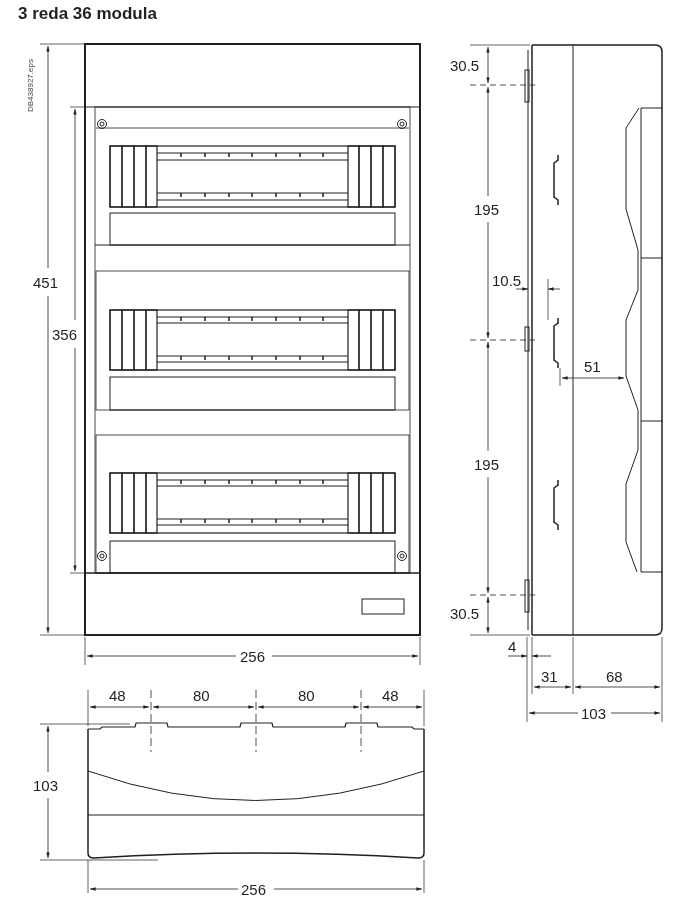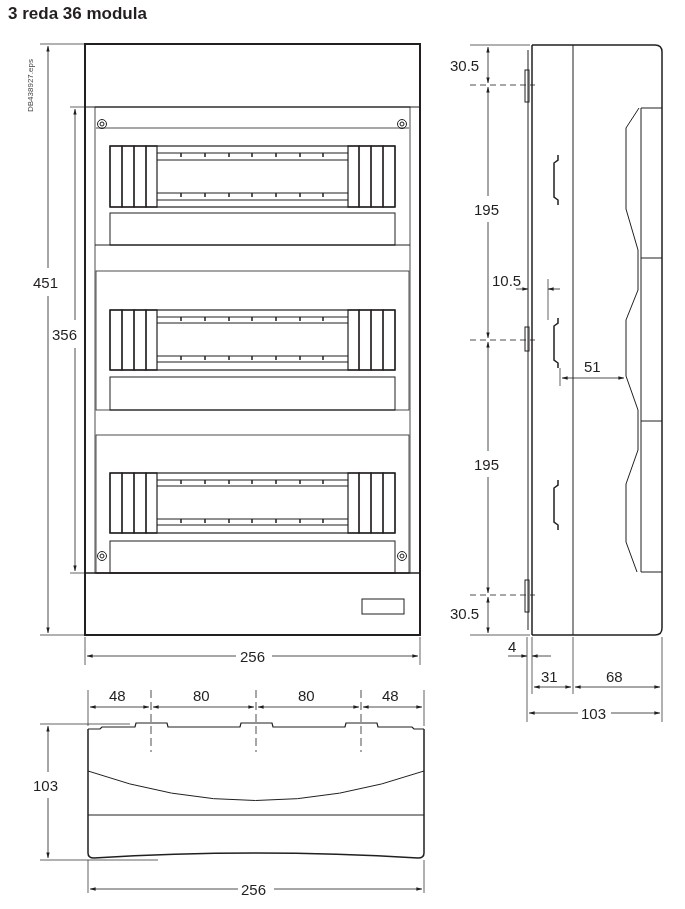--- a/index.html
+++ b/index.html
@@ -1,17 +1,17 @@
 <!DOCTYPE html>
 <html><head>
 <meta charset="utf-8">
 <style>
   html, body { margin:0; padding:0; background:#ffffff; }
   body { width:685px; height:909px; position:relative; overflow:hidden; font-family:"Liberation Sans", sans-serif; }
-  .title { position:absolute; left:8px; top:4px; font-size:17px; font-weight:bold; color:#231f20; }
+  .title { position:absolute; left:18px; top:4px; font-size:17px; font-weight:bold; color:#231f20; }
   .fileref { position:absolute; left:26px; top:112px; font-size:8px; color:#444; transform:rotate(-90deg); transform-origin:0 0; white-space:nowrap; }
   svg { position:absolute; left:0; top:0; }
   .dim { font-family:"Liberation Sans", sans-serif; font-size:15px; fill:#231f20; }
   .ln { stroke:#231f20; fill:none; }
 </style>
 </head>
 <body>
 
 <div class="title">3 reda 36 modula</div>
 <div class="fileref">DB438927.eps</div>

